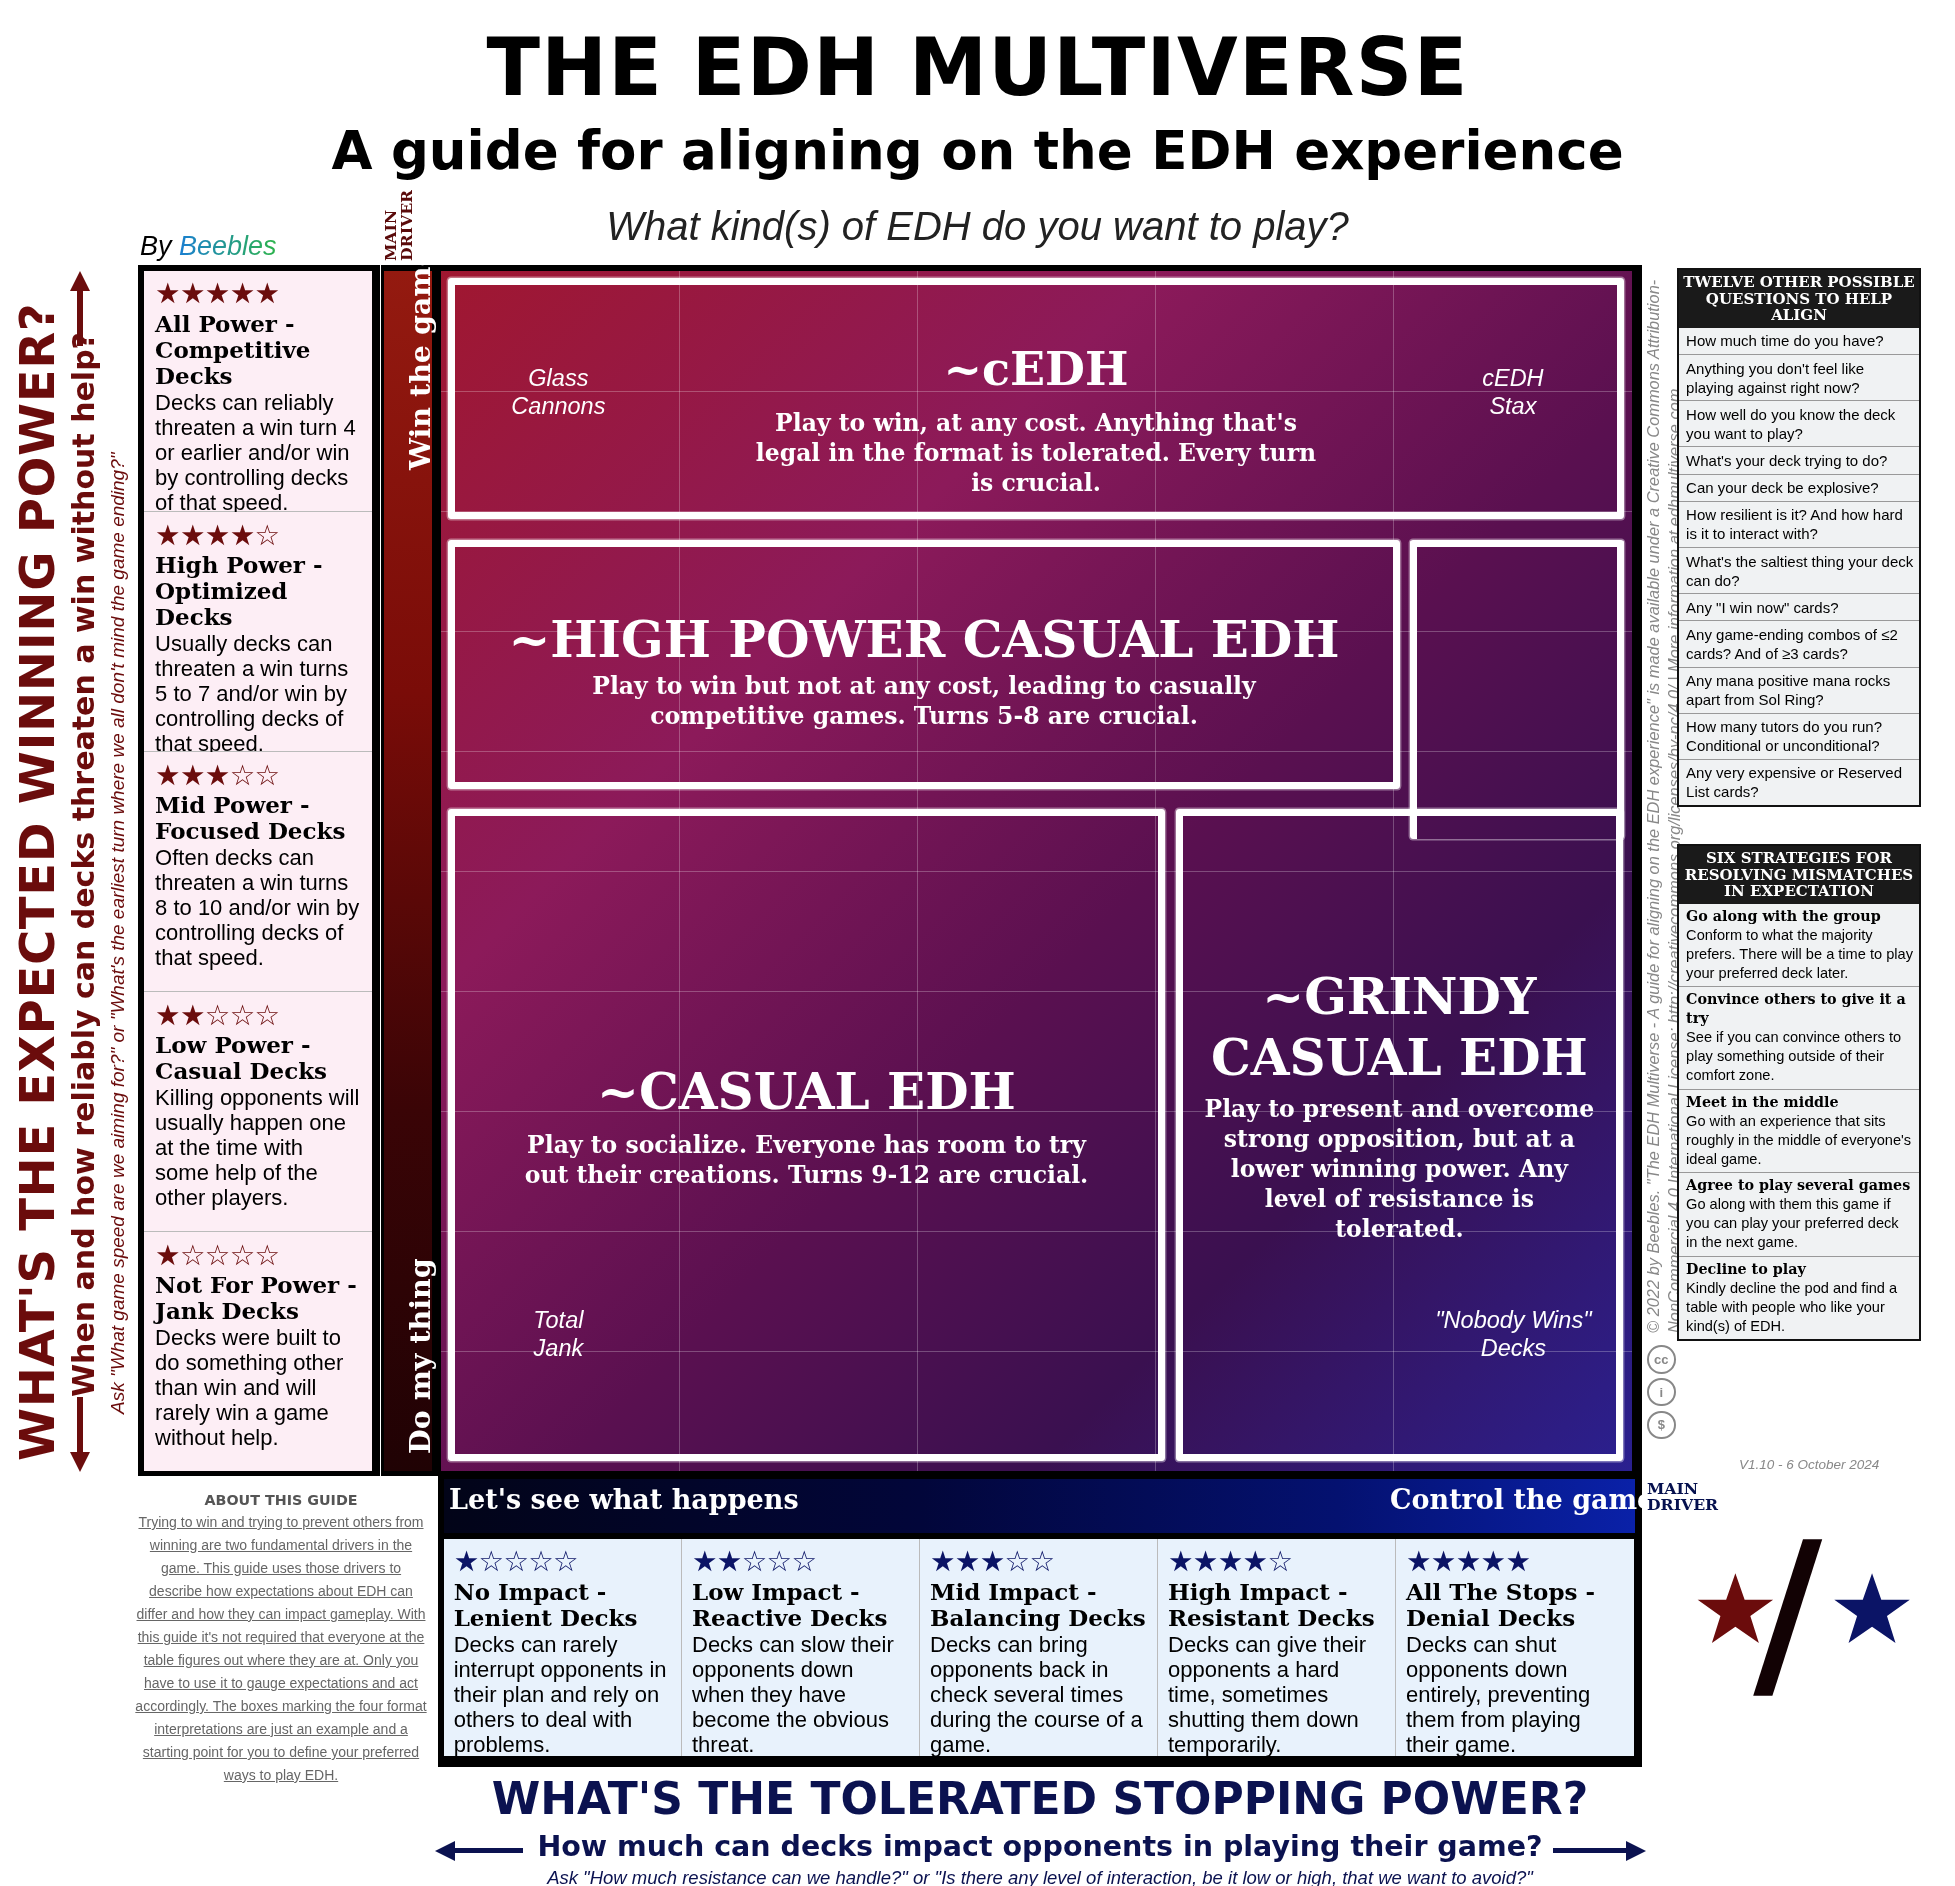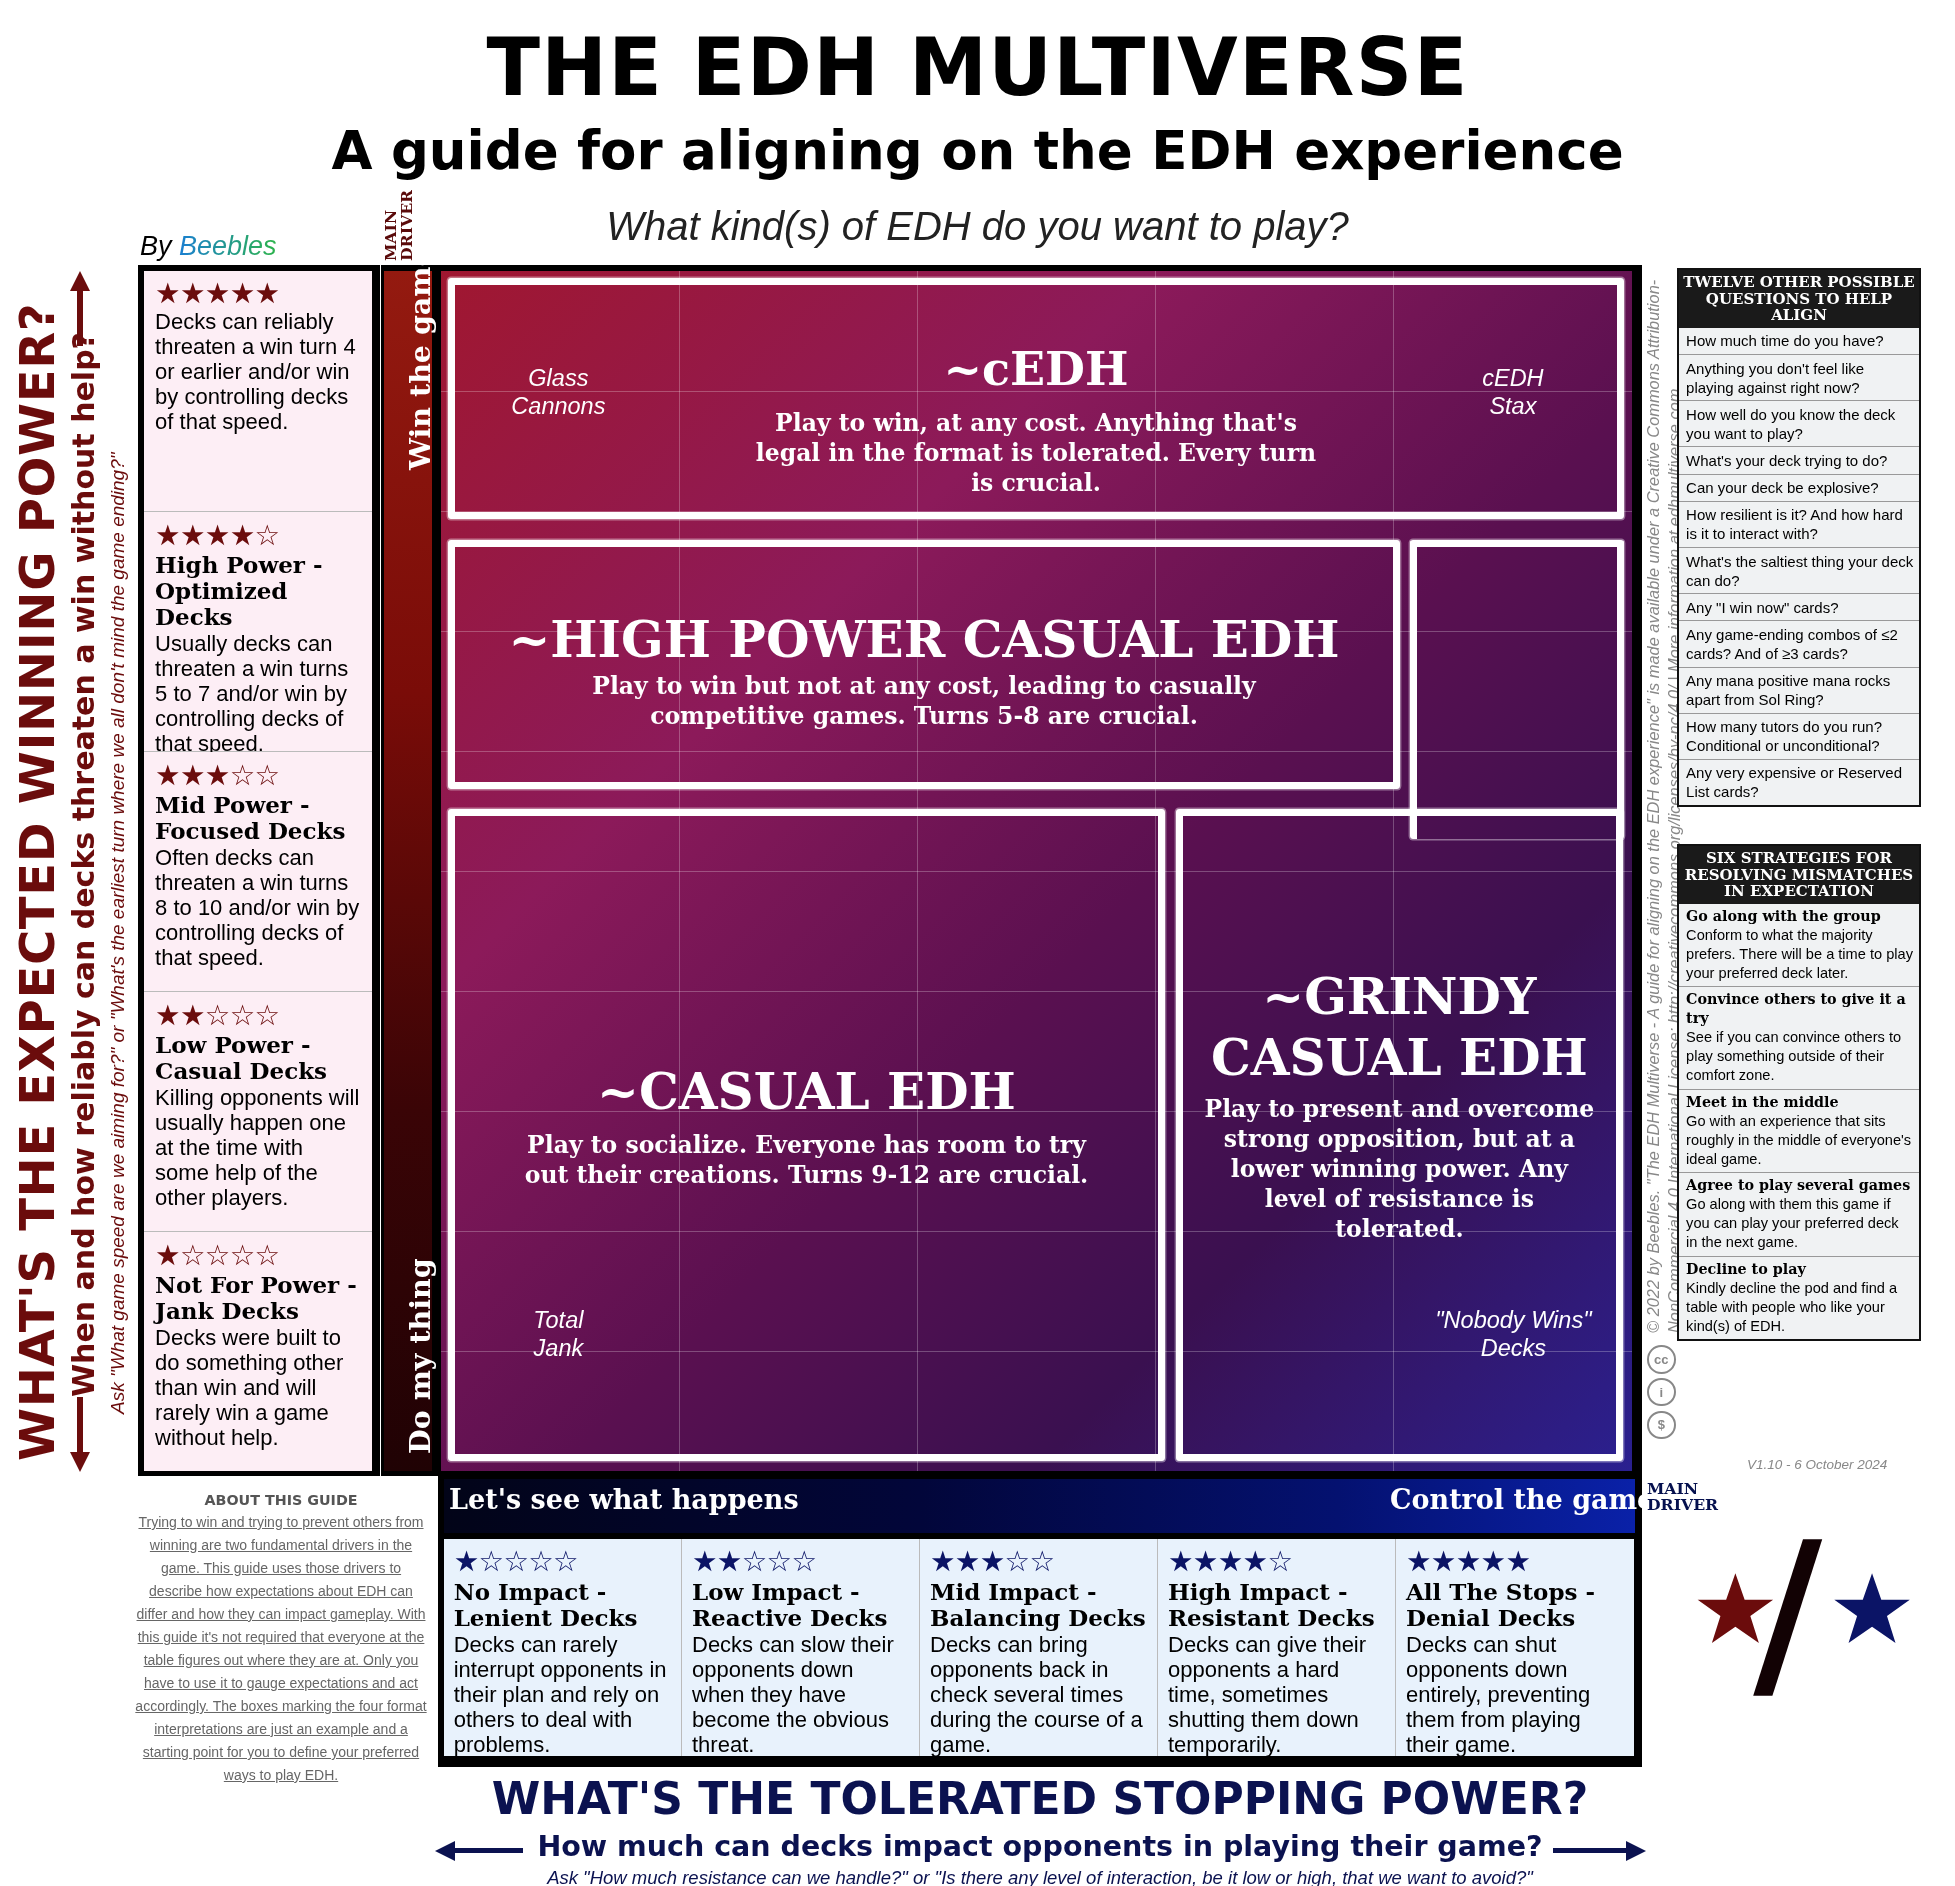--- a/index.html
+++ b/index.html
@@ -70,21 +70,21 @@
   .license{left:1643px;top:1447px;font-style:italic;font-size:16.4px;color:#888;line-height:21.4px;}
   .cc-icons{left:1647px;top:1340px;width:31px;}
   .cc-icon{width:28.5px;height:28.5px;border:2.9px solid #888;border-radius:50%;color:#888;font-weight:bold;font-size:13px;display:flex;align-items:center;justify-content:center;margin-bottom:4.3px;box-sizing:border-box;}
   .panel{left:1677px;width:240px;border:2.1px solid #111;background:#f0f2f3;}
   .panel-head{background:#1a1a1a;color:#fff;text-align:center;font-family:"DejaVu Serif",serif;font-weight:bold;font-size:15px;line-height:16.4px;padding:4.3px 2.9px 4.3px 2.9px;}
   .q-item{border-bottom:0.7px solid #999;padding:3.6px 5.7px 3.6px 7.1px;font-size:15px;line-height:19px;}
   .q-item:last-child{border-bottom:none;}
   .s-item{border-bottom:0.7px solid #999;padding:2.9px 5.7px 3.6px 7.1px;font-size:14.6px;line-height:19px;}
   .s-item:last-child{border-bottom:none;}
   .s-title{font-family:"DejaVu Serif",serif;font-weight:bold;font-size:14.3px;}
-  .version{left:1739px;top:1457px;font-style:italic;font-size:13.5px;color:#888;margin-left:8px;}
+  .version{left:1739px;top:1457px;font-style:italic;font-size:13.5px;color:#888;}
   .logo{left:1682px;top:1532px;width:242px;height:171px;}
 </style>
 </head>
 <body>
 
 <div class="abs title">THE EDH MULTIVERSE</div>
 <div class="abs subtitle">A guide for aligning on the EDH experience</div>
 <div class="abs question">What kind(s) of EDH do you want to play?</div>
 <div class="abs byline">
   <span>By</span>
@@ -99,20 +99,21 @@
 <div class="abs varrow" style="top:289px;height:57px;"></div>
 <div class="abs varrow" style="top:1397px;height:57px;"></div>
 <div class="abs varrow-down" style="top:1452px;"></div>
 <div class="abs rot axis-title-v">WHAT'S THE EXPECTED WINNING POWER?</div>
 <div class="abs rot axis-sub-v">When and how reliably can decks threaten a win without help?</div>
 <div class="abs rot axis-ask-v">Ask "What game speed are we aiming for?" or "What's the earliest turn where we all don't mind the game ending?"</div>
 
 <div class="abs powerlist">
   <div class="power-item" style="top:5.7px;height:241px;">
     <div class="stars-red">★★★★★</div>
+    <div class="power-name">All Power - Competitive Decks</div>
     <div class="power-desc">Decks can reliably threaten a win turn 4 or earlier and/or win by controlling decks of that speed.</div>
   </div>
   <div class="power-item" style="top:247px;height:240px;">
     <div class="stars-red">★★★★☆</div>
     <div class="power-name">High Power - Optimized Decks</div>
     <div class="power-desc">Usually decks can threaten a win turns 5 to 7 and/or win by controlling decks of that speed.</div>
   </div>
   <div class="power-item" style="top:487px;height:240px;">
     <div class="stars-red">★★★☆☆</div>
     <div class="power-name">Mid Power - Focused Decks</div>

